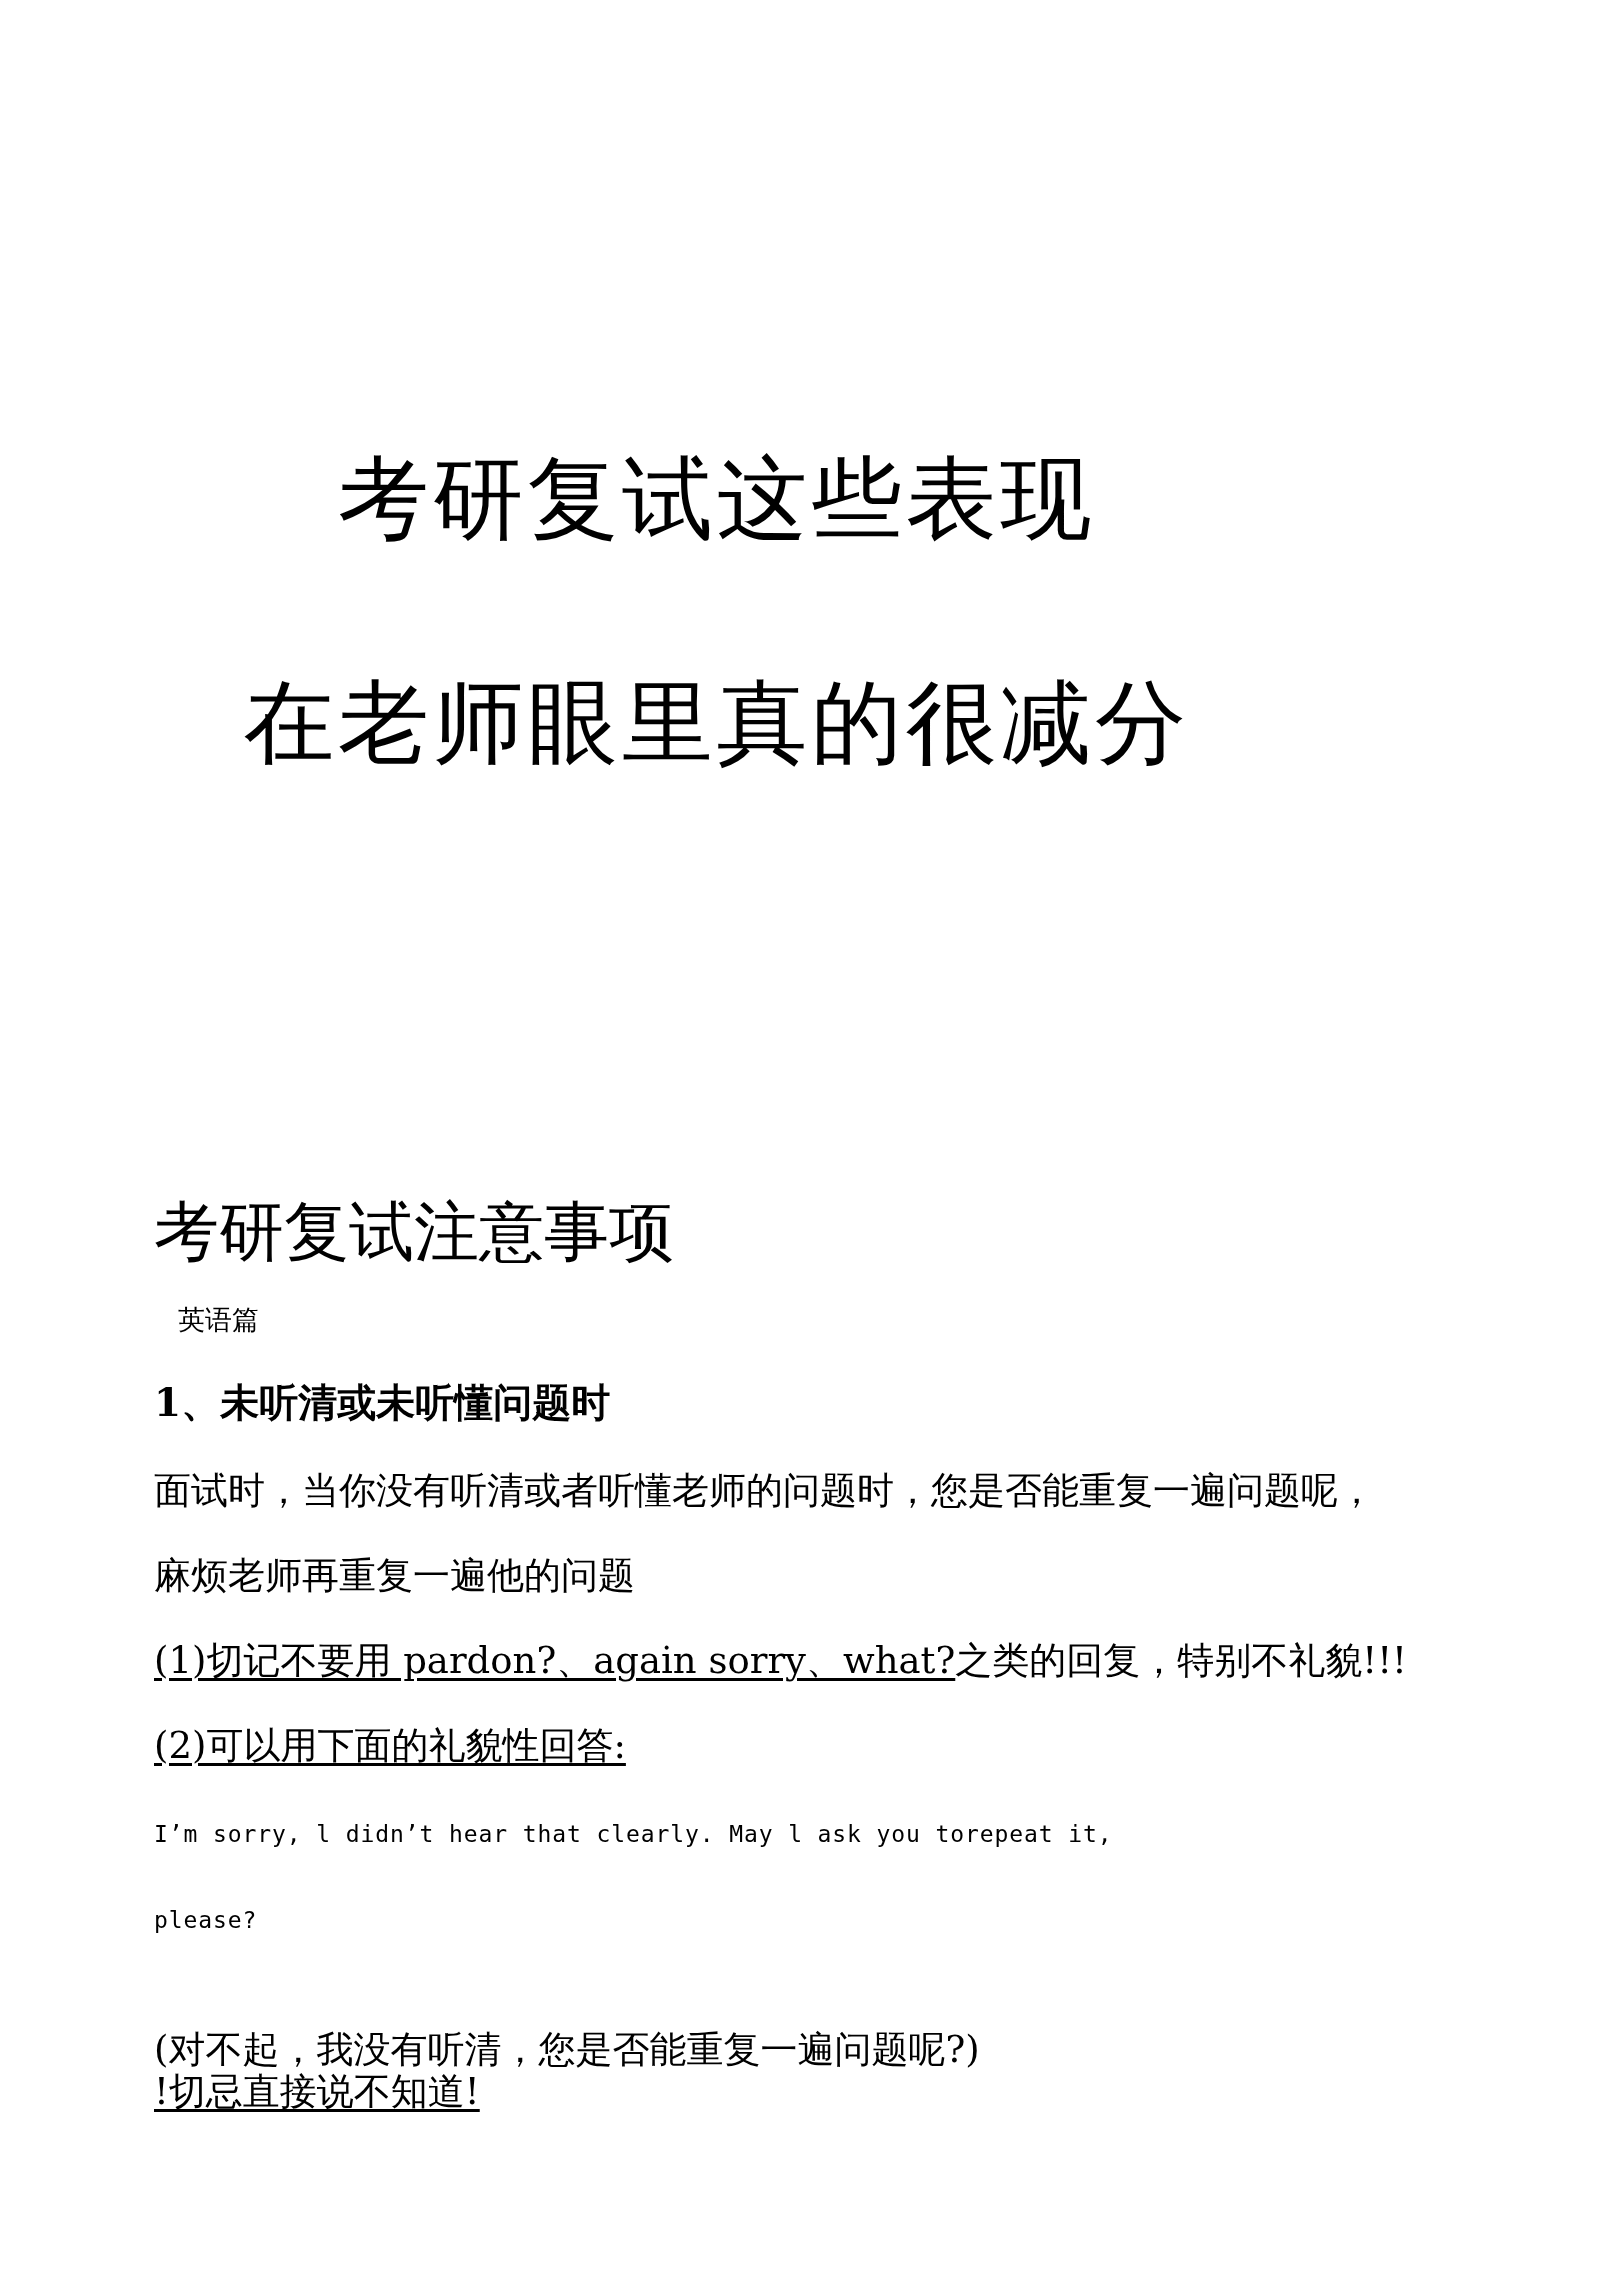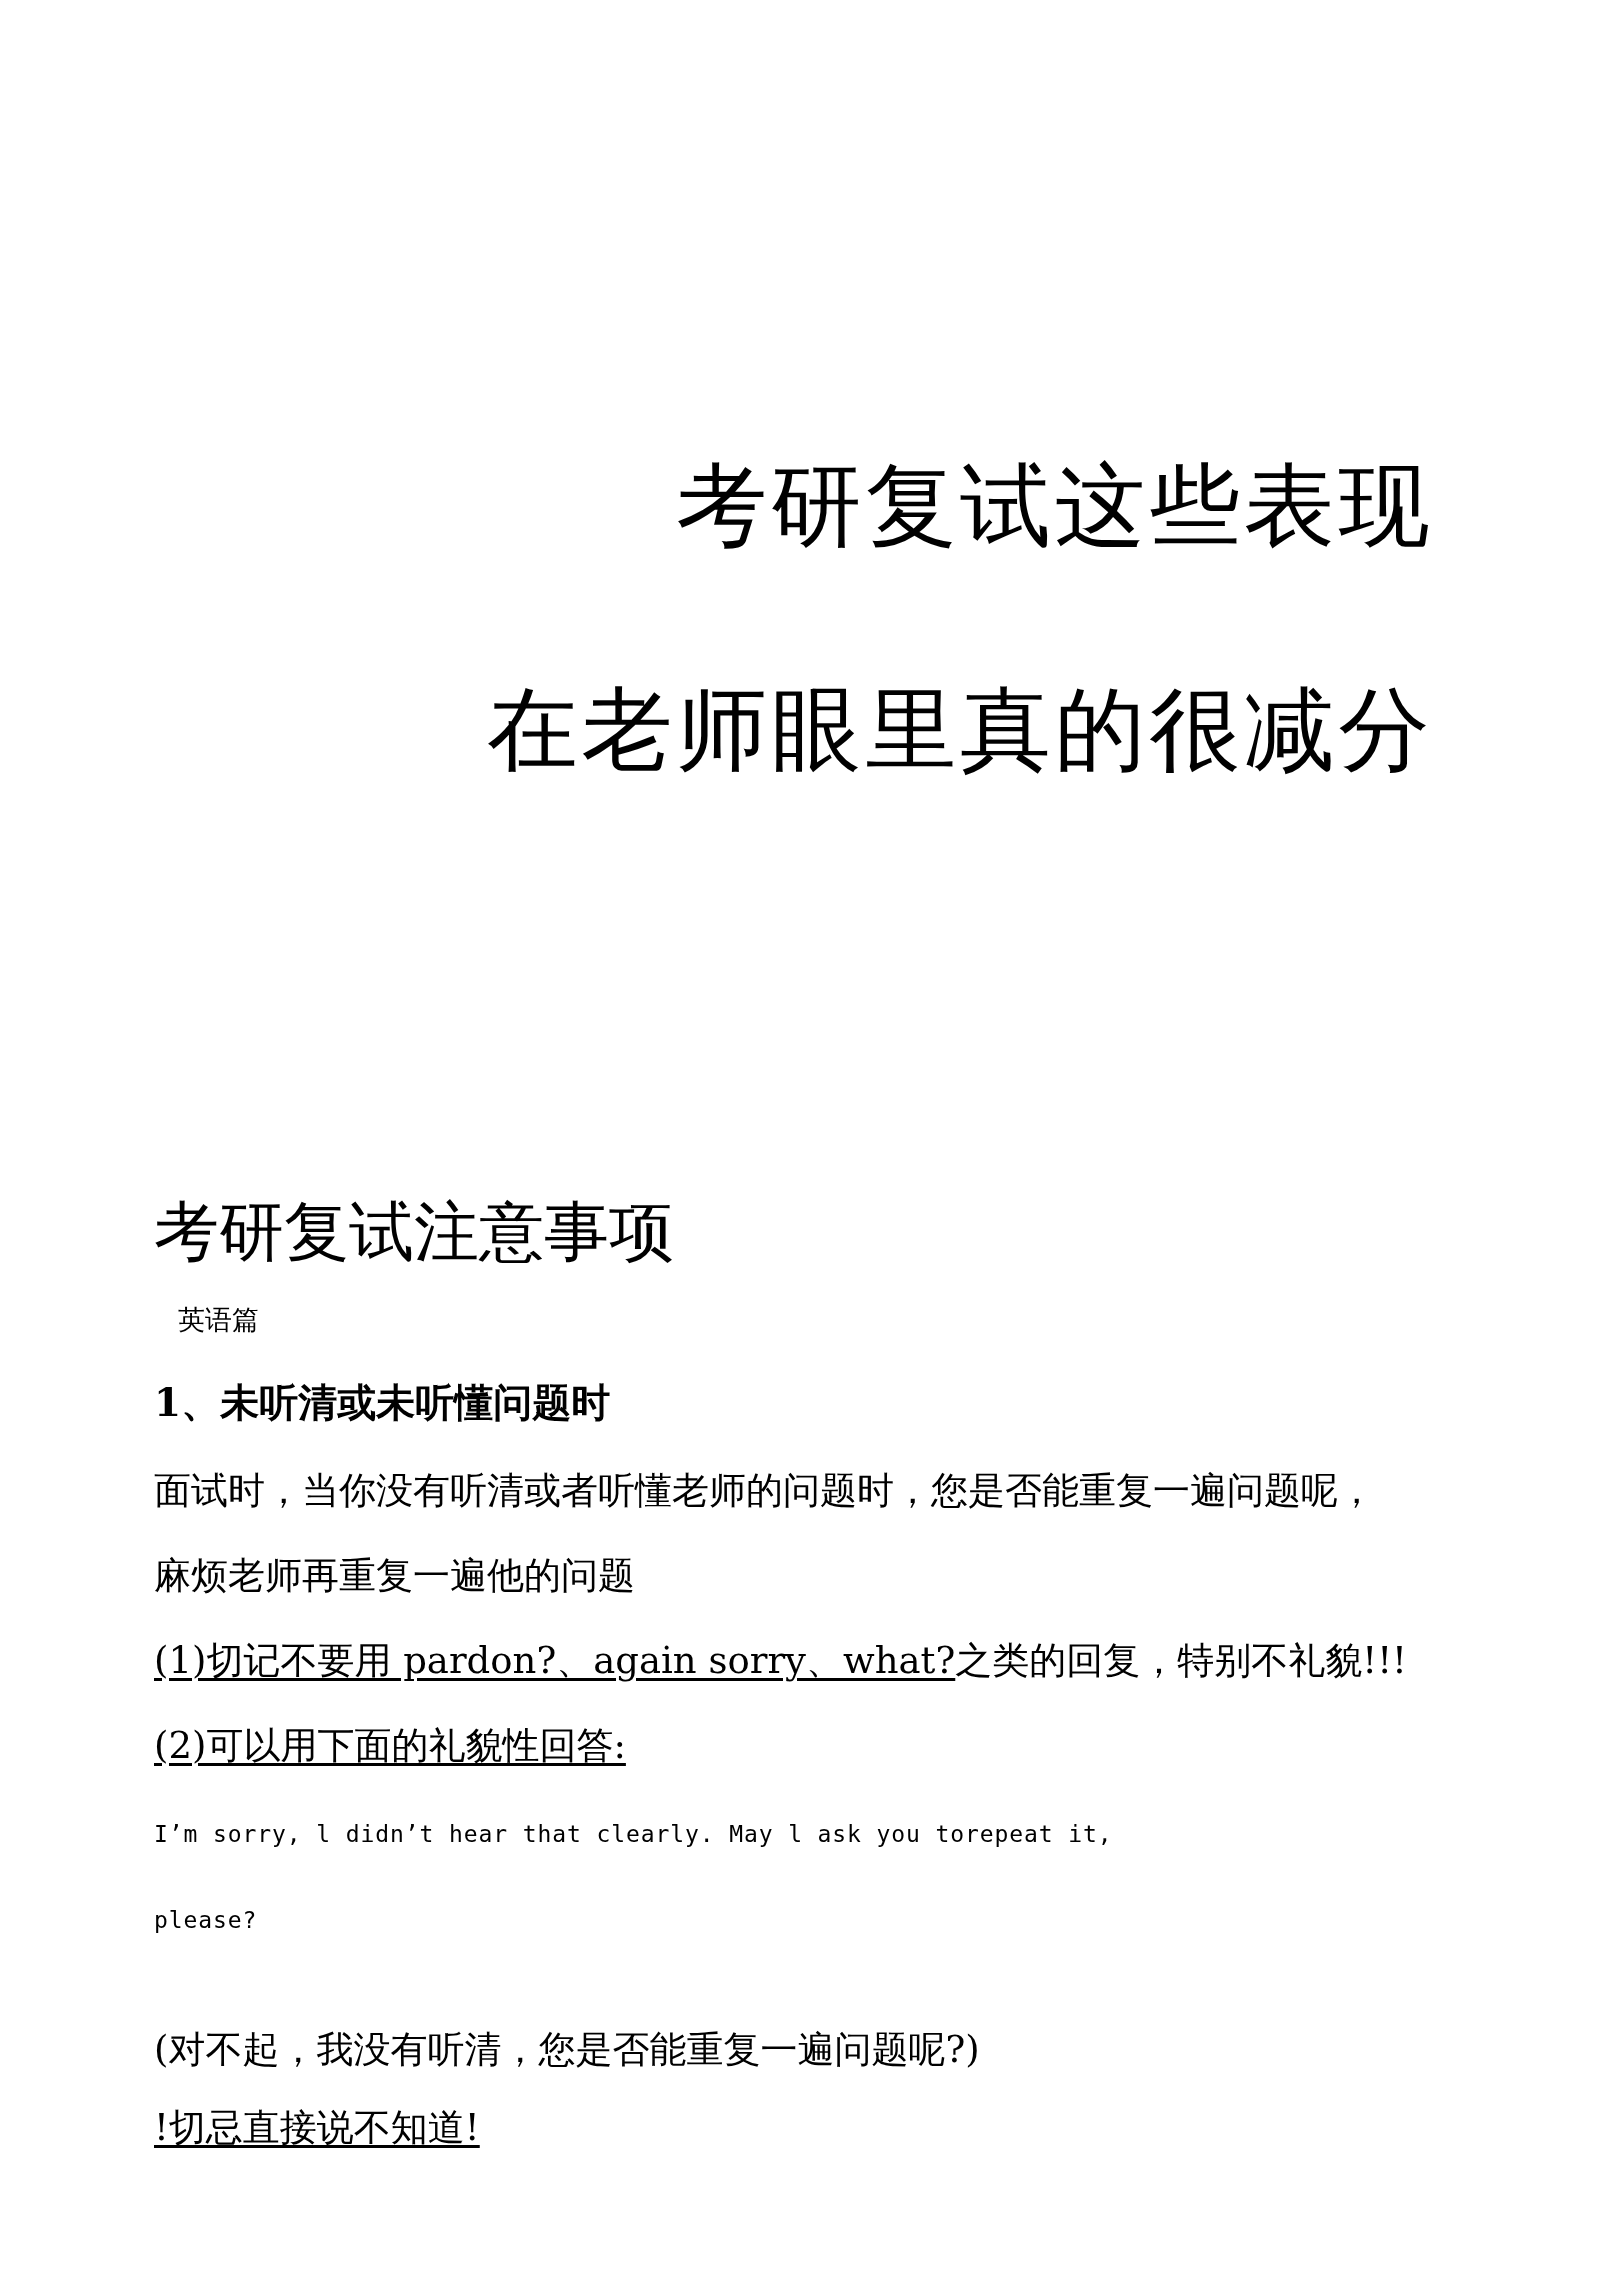--- a/index.html
+++ b/index.html
@@ -12,25 +12,25 @@
       height: 2293px;
       position: relative;
       overflow: hidden;
       color: #000000;
       font-family: "DejaVu Serif", "Liberation Serif", serif;
     }
     .title-line {
       position: absolute;
       left: 0;
       width: 1433px;
-      text-align: right;
+      text-align: center;
       font-size: 91px;
       line-height: 107px;
       letter-spacing: 3.6px;
-      font-family: Liberation Sans, sans-serif;
+      font-family: Liberation Mono, monospace;
     }
     #title-1 { top: 452px; }
     #title-2 { top: 676px; }
 
     .block {
       position: absolute;
       left: 154px;
       white-space: nowrap;
     }
     .section-title {
@@ -58,21 +58,21 @@
       line-height: 47px;
       font-family: "DejaVu Serif", "Liberation Serif", serif;
     }
     #para-1-line-1 { top: 1467px; }
     #para-1-line-2 { top: 1552px; }
     #rule-1 { top: 1637px; }
     #rule-2 { top: 1722px; }
     #english-line-1 { top: 1811px; }
     #english-line-2 { top: 1897px; }
     #translation { top: 1982px; margin-top: 44px; }
-    #warning { top: 2068px; margin-top: 36px; }
+    #warning { top: 2068px; }
 
     .u {
       text-decoration: underline;
       text-decoration-thickness: 2.7px;
       text-underline-offset: 5.4px;
     }
     .mono {
       font-family: "DejaVu Sans Mono", "Liberation Mono", monospace;
       font-size: 23px;
       letter-spacing: 0.9px;

